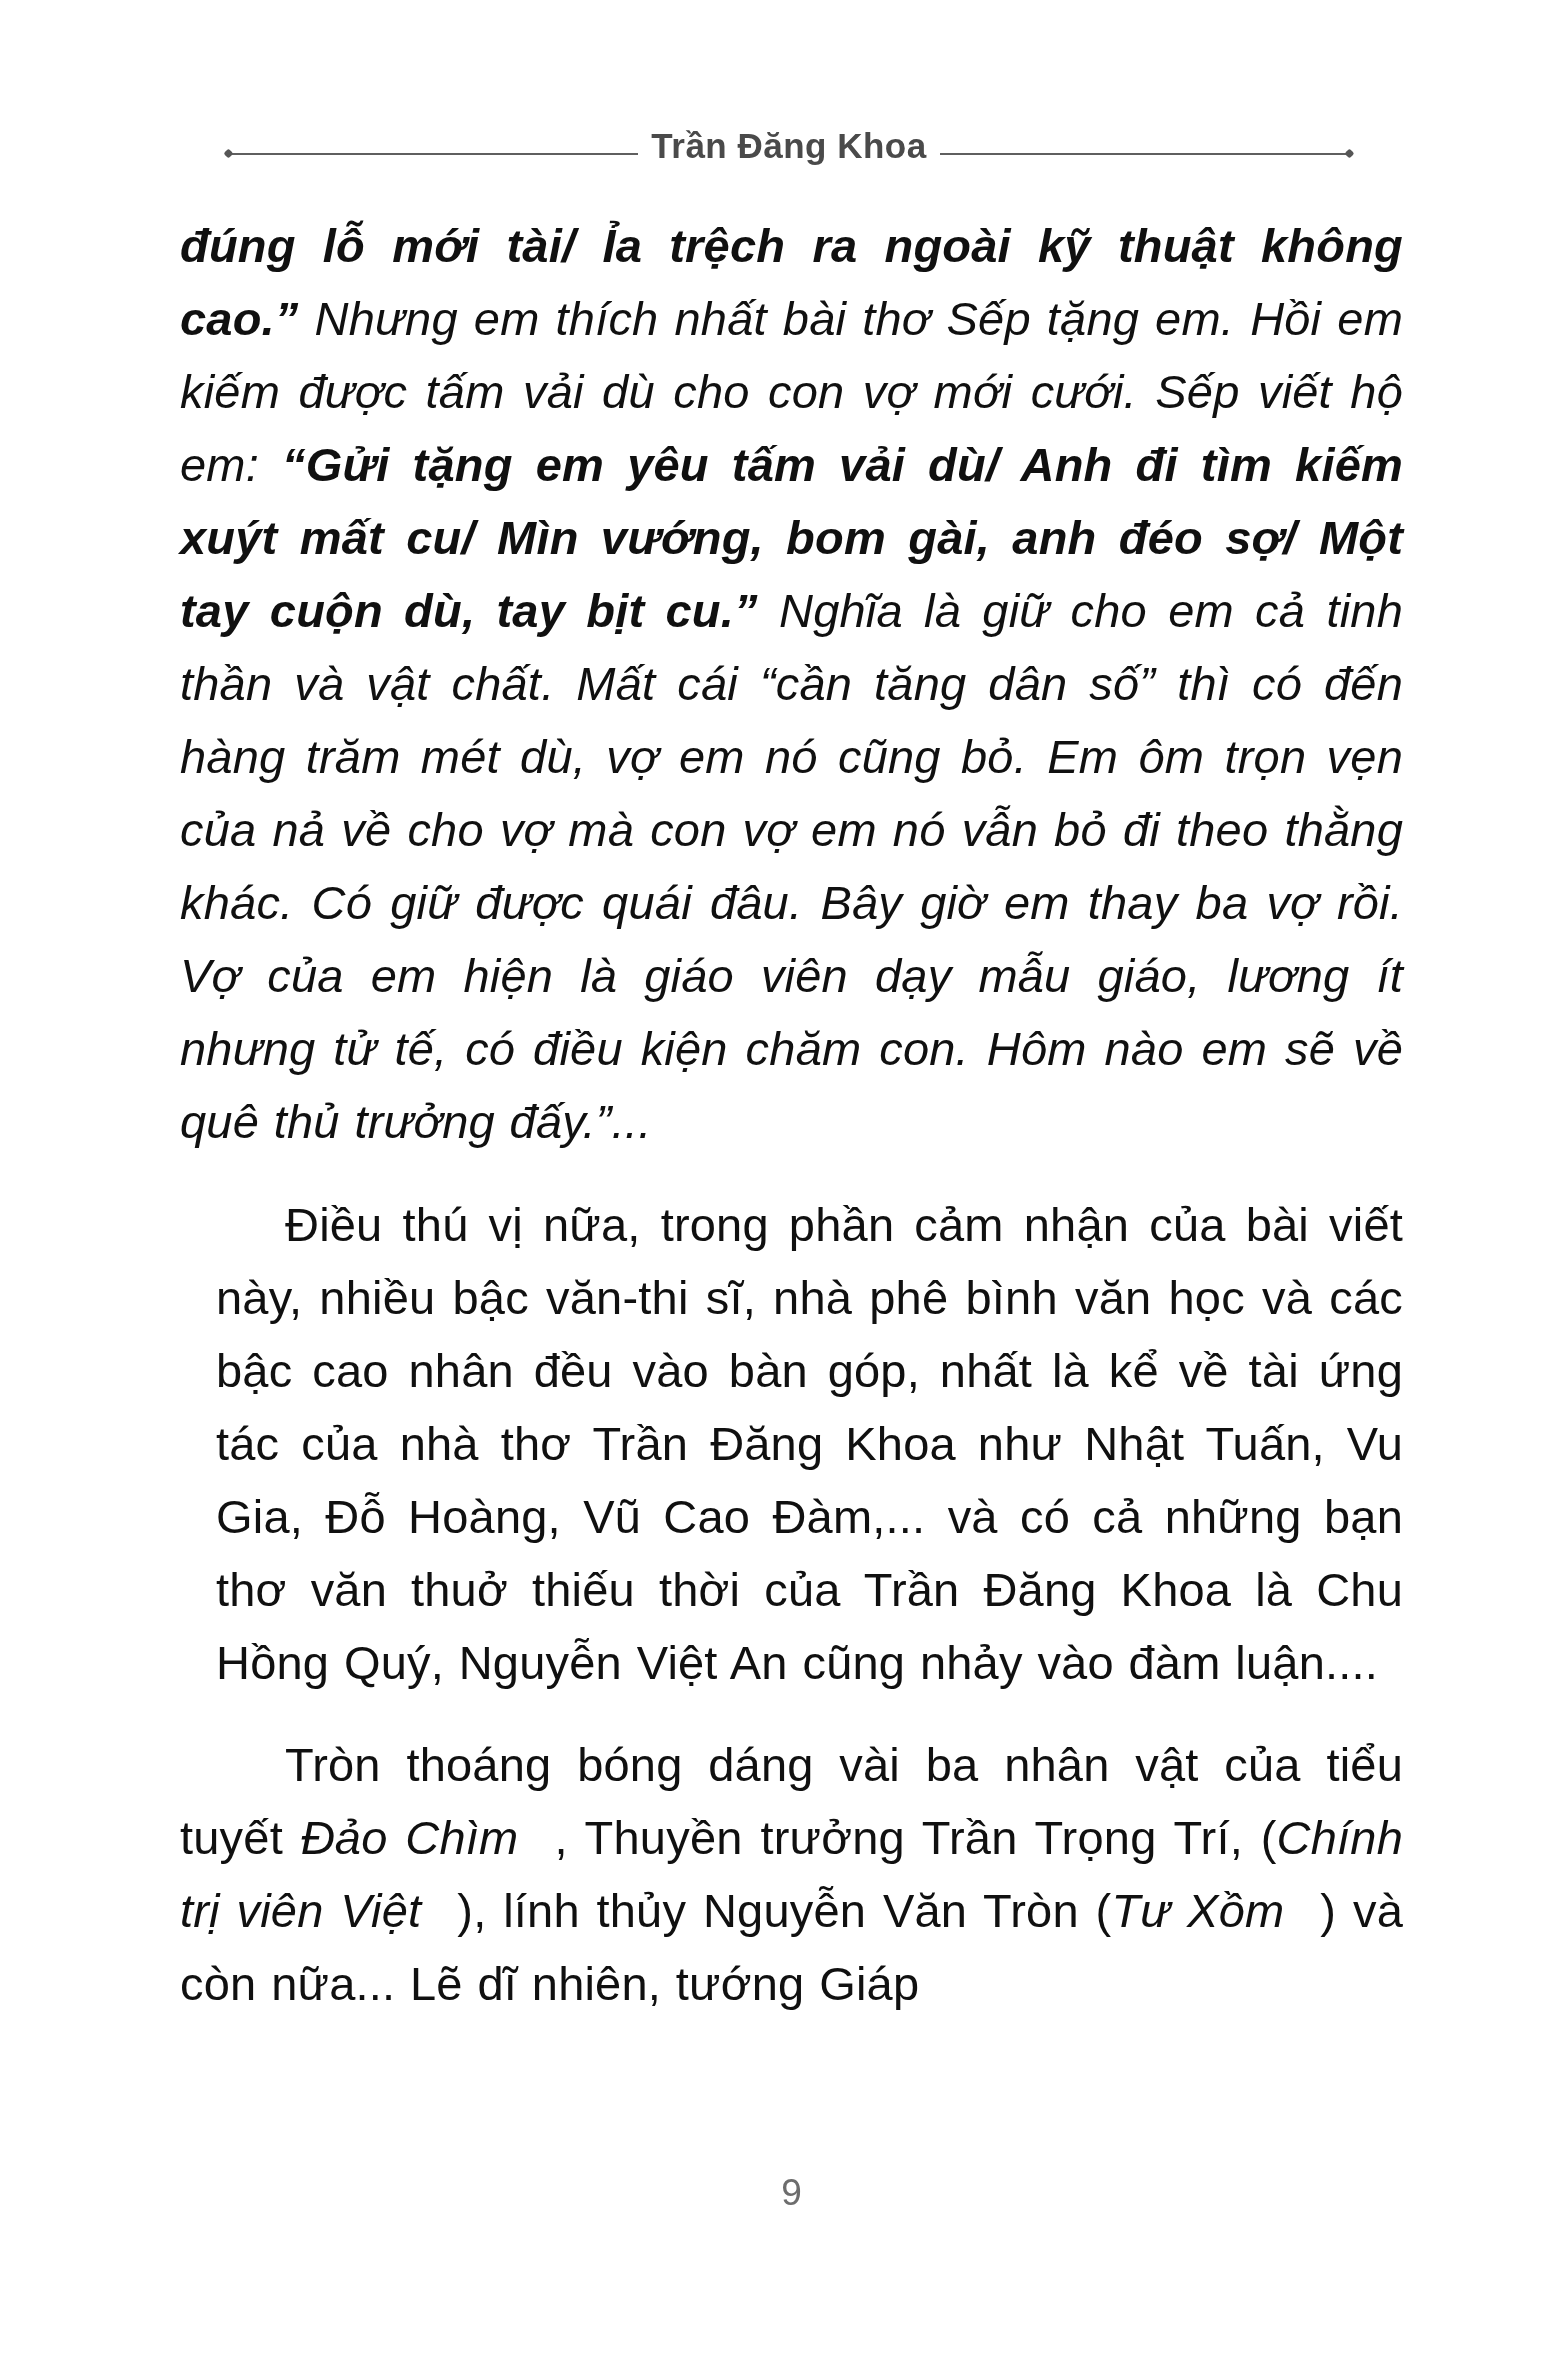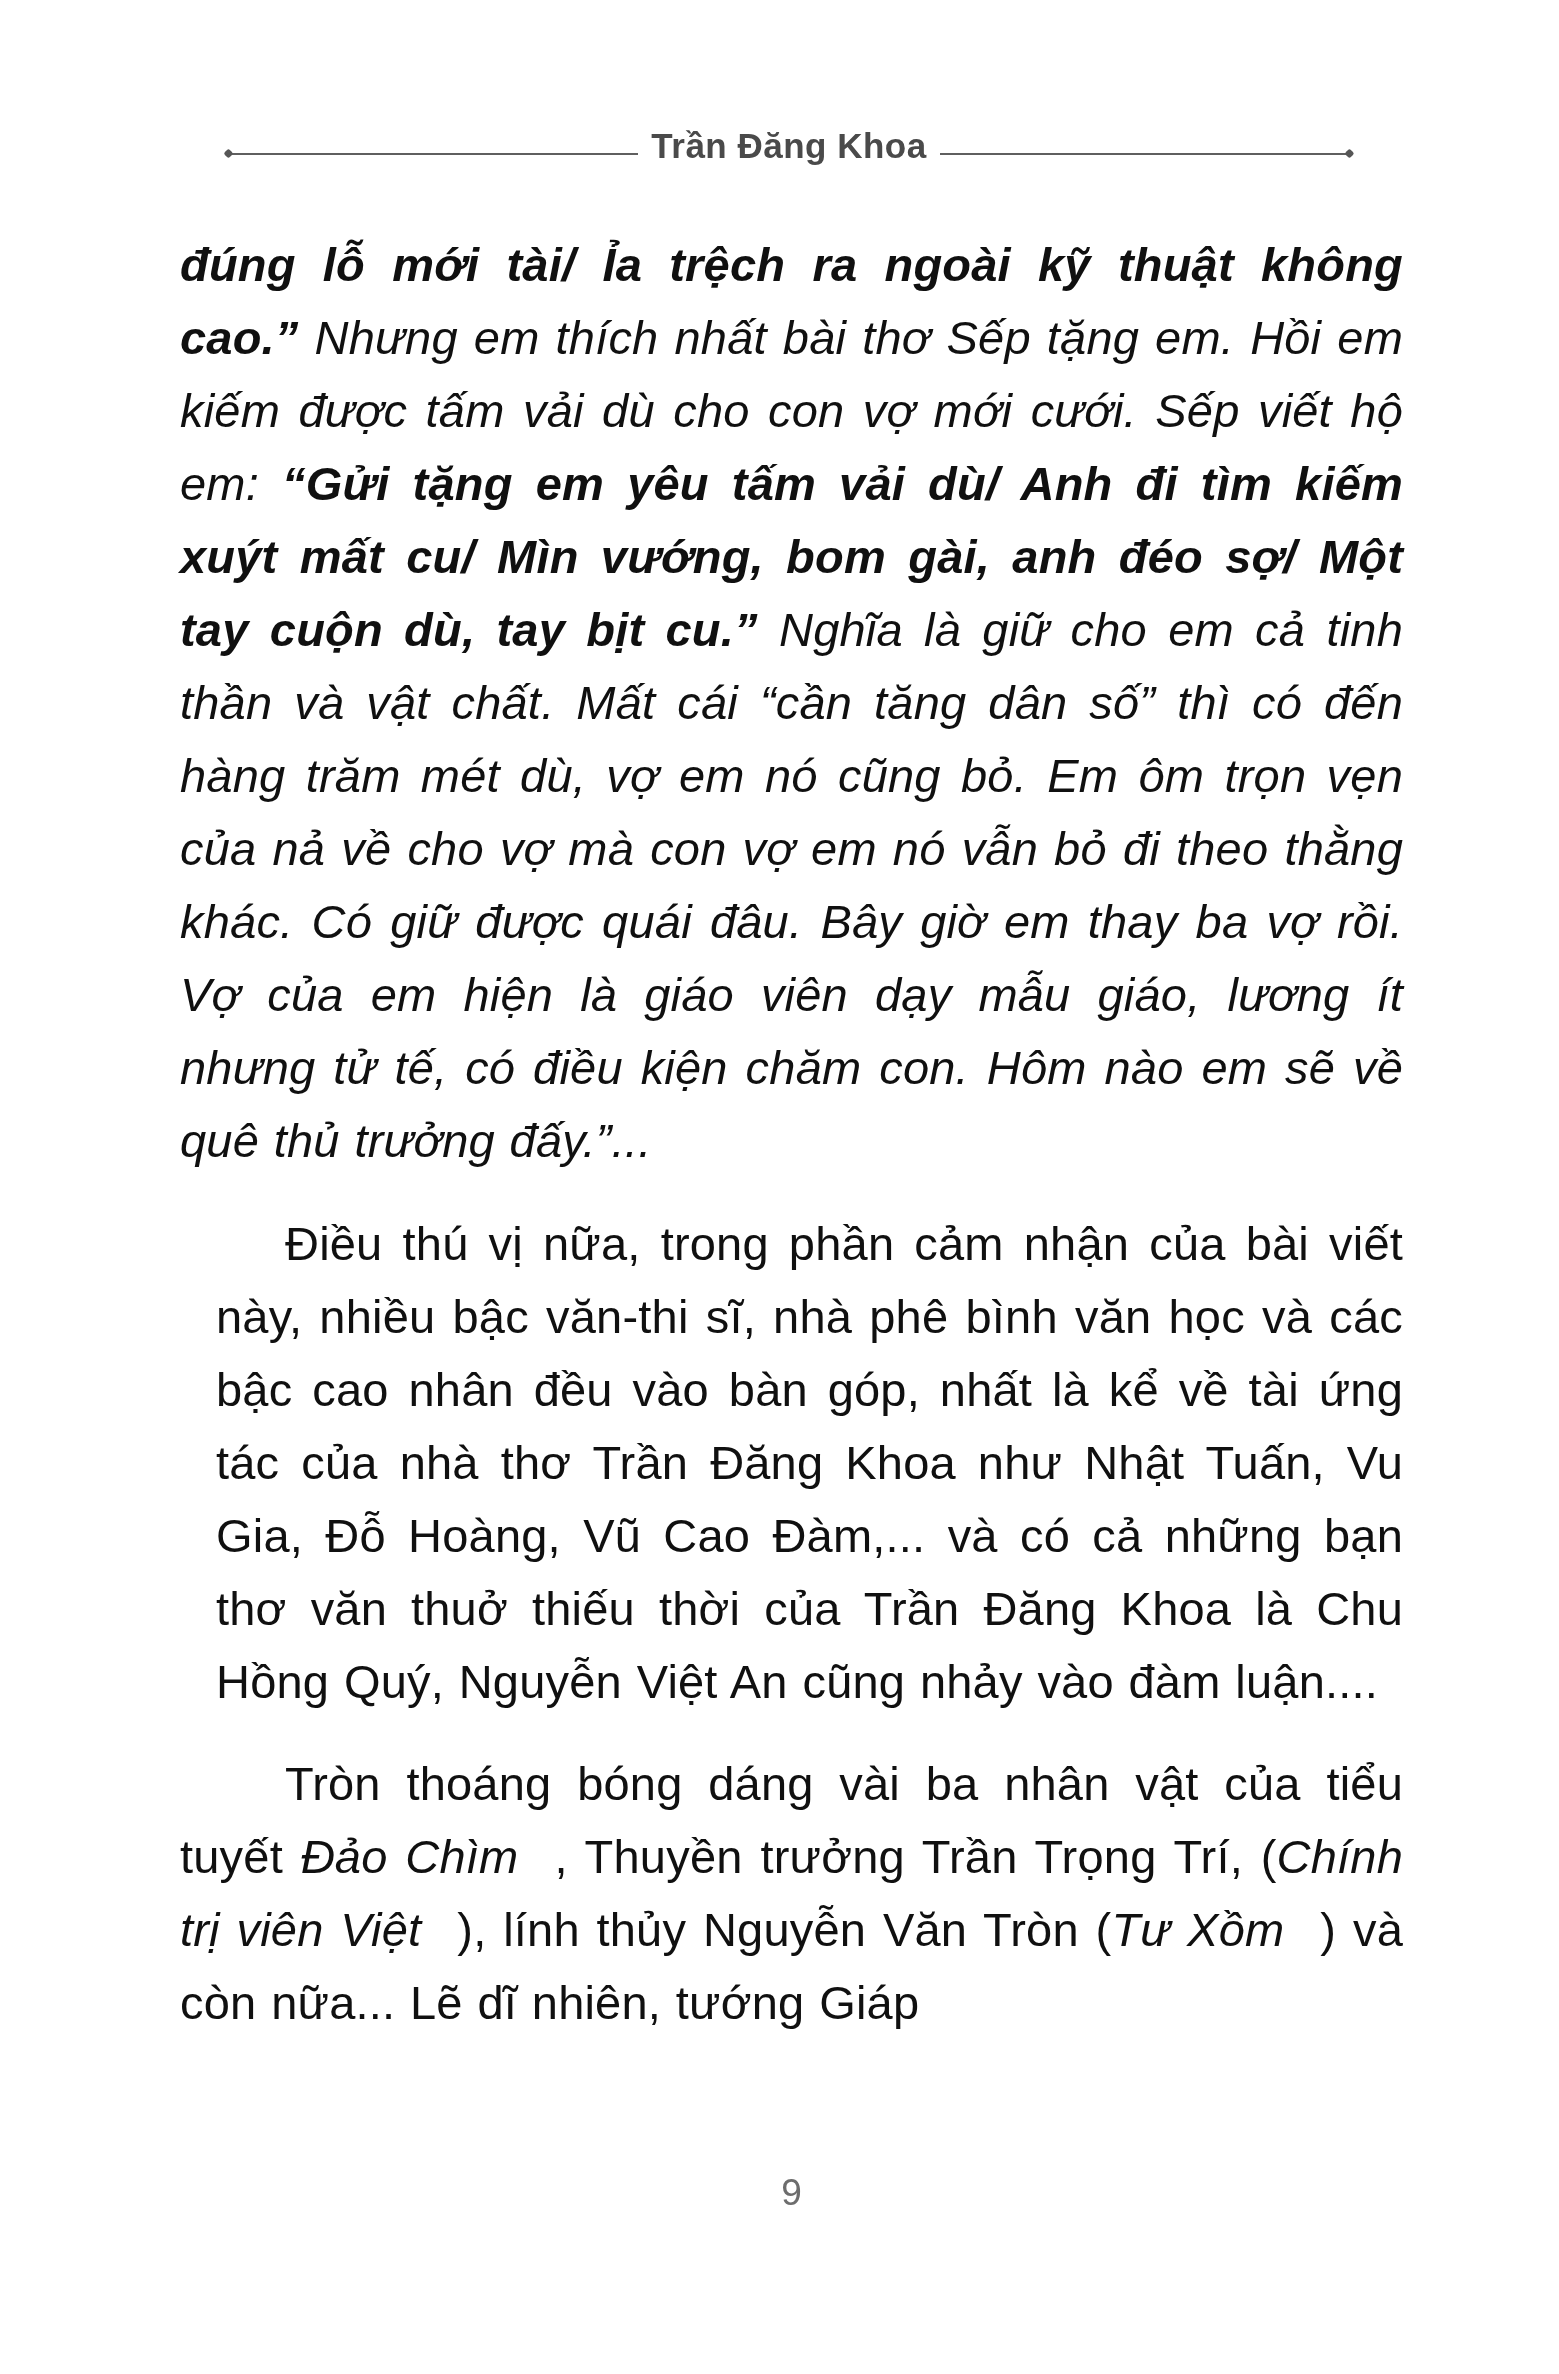--- a/index.html
+++ b/index.html
@@ -46,21 +46,21 @@
     font-size: 35px;
     line-height: 1;
     font-weight: 600;
     letter-spacing: 0.5px;
     color: #4a4a4a;
     transform: translateY(-7.9px);
   }
   
   .content {
     position: absolute;
-    top: 228px;
+    top: 209px;
     left: 180px;
     width: 1223px;
   }
   .para {
     margin: 0;
     font-size: 47px;
     line-height: 73px;
     text-align: justify;
     text-align-last: left;
     letter-spacing: 0.2px;

